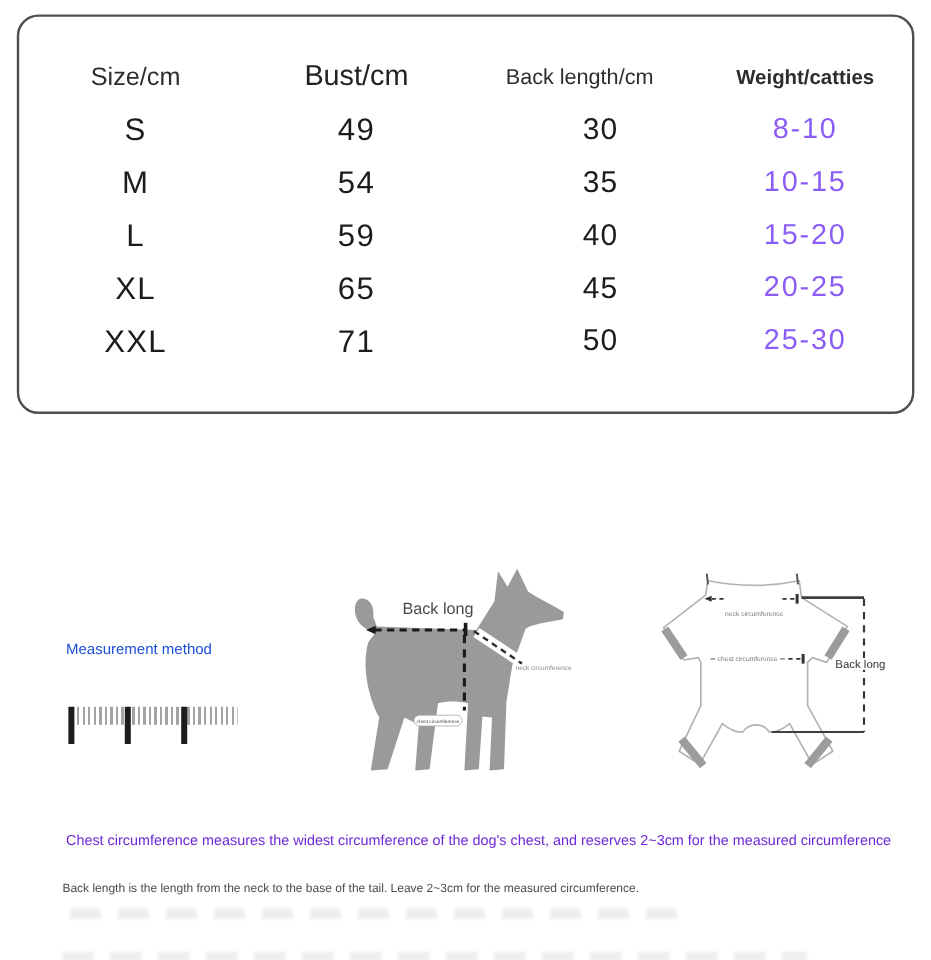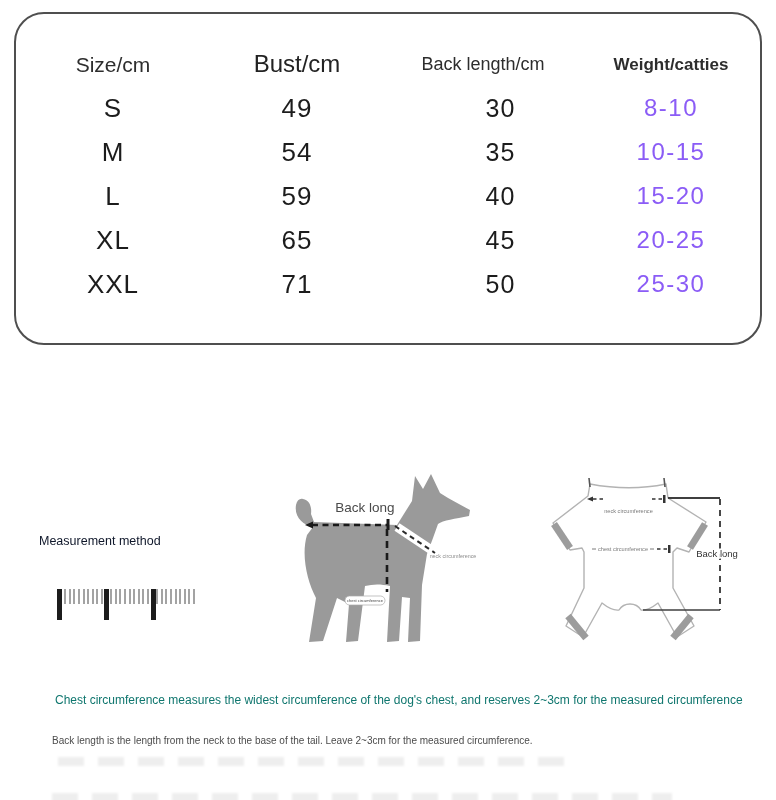--- a/index.html
+++ b/index.html
@@ -3,53 +3,53 @@
 <meta charset="utf-8">
 <style>
   html,body{margin:0;padding:0;background:#fff;}
   .page{
     position:relative;width:776px;height:800px;margin:0 auto;background:#fff;
     font-family:"Liberation Sans",sans-serif;overflow:hidden;color:#1e1e1e;
   }
   
   .size-card{
     position:absolute;left:14px;top:12px;width:748px;height:333px;
-    border:2px solid #4f4f4f;border-radius:30px;box-sizing:border-box;
+    border:2px solid #4f4f4f;border-radius:18px;box-sizing:border-box;
     display:grid;grid-template-columns:194px 174px 198px 178px;
     grid-template-rows:repeat(6,44px);padding-top:28px;
     align-items:center;justify-items:center;background:#fff;
   }
   .size-card .cell{line-height:1;white-space:nowrap;}
   .h1{font-size:21px;color:#2d2d2d;}
   .h2{font-size:24px;color:#222;}
   .h3{font-size:18px;color:#2d2d2d;}
   .h4{font-size:17px;color:#2d2d2d;font-weight:bold;}
   .d1,.d2{font-size:26px;font-weight:500;color:#1c1c1c;letter-spacing:1px;}
   .d3{font-size:25px;font-weight:500;color:#1c1c1c;letter-spacing:1px;margin-left:35px;}
   .d4{font-size:24px;font-weight:400;color:#8b5cf6;letter-spacing:1.5px;}
   
   .note{
     position:absolute;left:20px;top:374px;width:745px;
     font-size:13.5px;color:#474747;letter-spacing:.1px;
   }
   
-  .mm-small{position:absolute;left:39px;top:534px;font-size:12.5px;color:#0f172a;}
+  .mm-small{position:absolute;left:55px;top:534px;font-size:12.5px;color:#1d4ed8;}
   .mm-large{position:absolute;left:60px;top:559px;font-size:18px;color:#5a5a5a;letter-spacing:.6px;}
   .ruler{position:absolute;left:57px;top:589px;width:141px;height:31px;}
   .ruler .shorts{
     position:absolute;left:0;top:0;width:141px;height:15px;
     background:repeating-linear-gradient(90deg,transparent 0 2.6px,#a3a3a3 2.6px 4.6px);
   }
   .ruler .tall{position:absolute;top:0;width:5px;height:31px;background:#1c1c1c;}
   .t1{left:0;} .t2{left:47px;} .t3{left:94px;}
   
   .dog-svg{position:absolute;left:285px;top:455px;width:210px;height:200px;}
   .garment-svg{position:absolute;left:530px;top:460px;width:246px;height:200px;}
   
-  .inst1{position:absolute;left:55px;top:693px;font-size:12px;color:#0f766e;}
+  .inst1{position:absolute;left:55px;top:693px;font-size:12px;color:#6d28d9;}
   .inst2{position:absolute;left:52px;top:735px;font-size:10px;color:#4c4c4c;}
   .inst3{position:absolutel;position:absolute;left:50px;top:774px;font-size:13px;color:#4c4c4c;}
   .ghost{position:absolute;height:9px;opacity:.3;filter:blur(1.2px);
     background:repeating-linear-gradient(90deg,#c9c9c9 0 26px,transparent 26px 40px);}
   .g1{left:58px;top:757px;width:520px;}
   .g2{left:52px;top:793px;width:620px;}
 </style>
 </head>
 <body>
 

